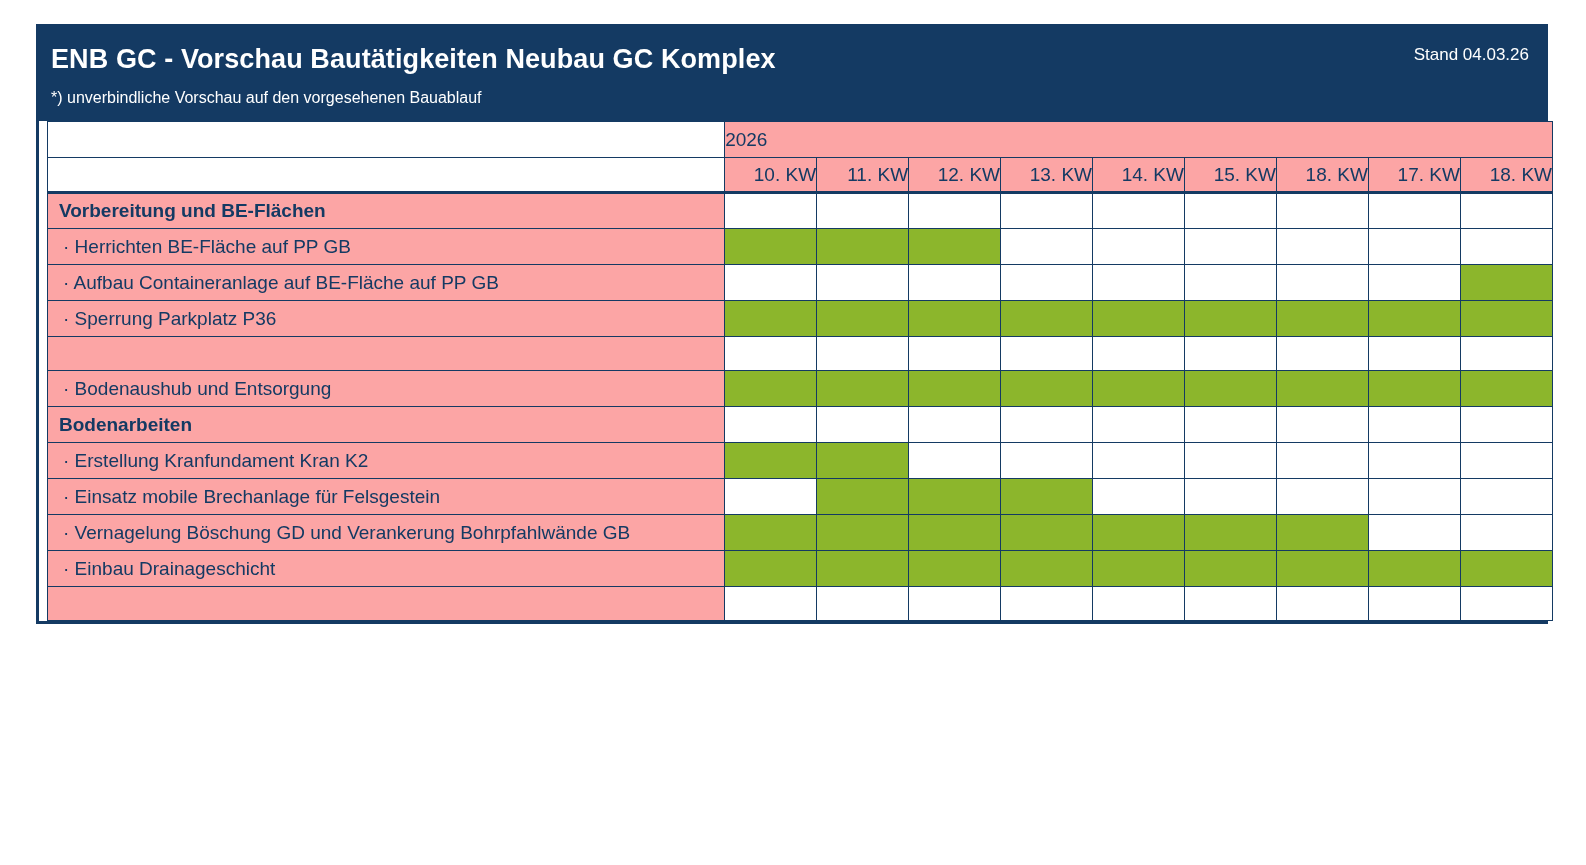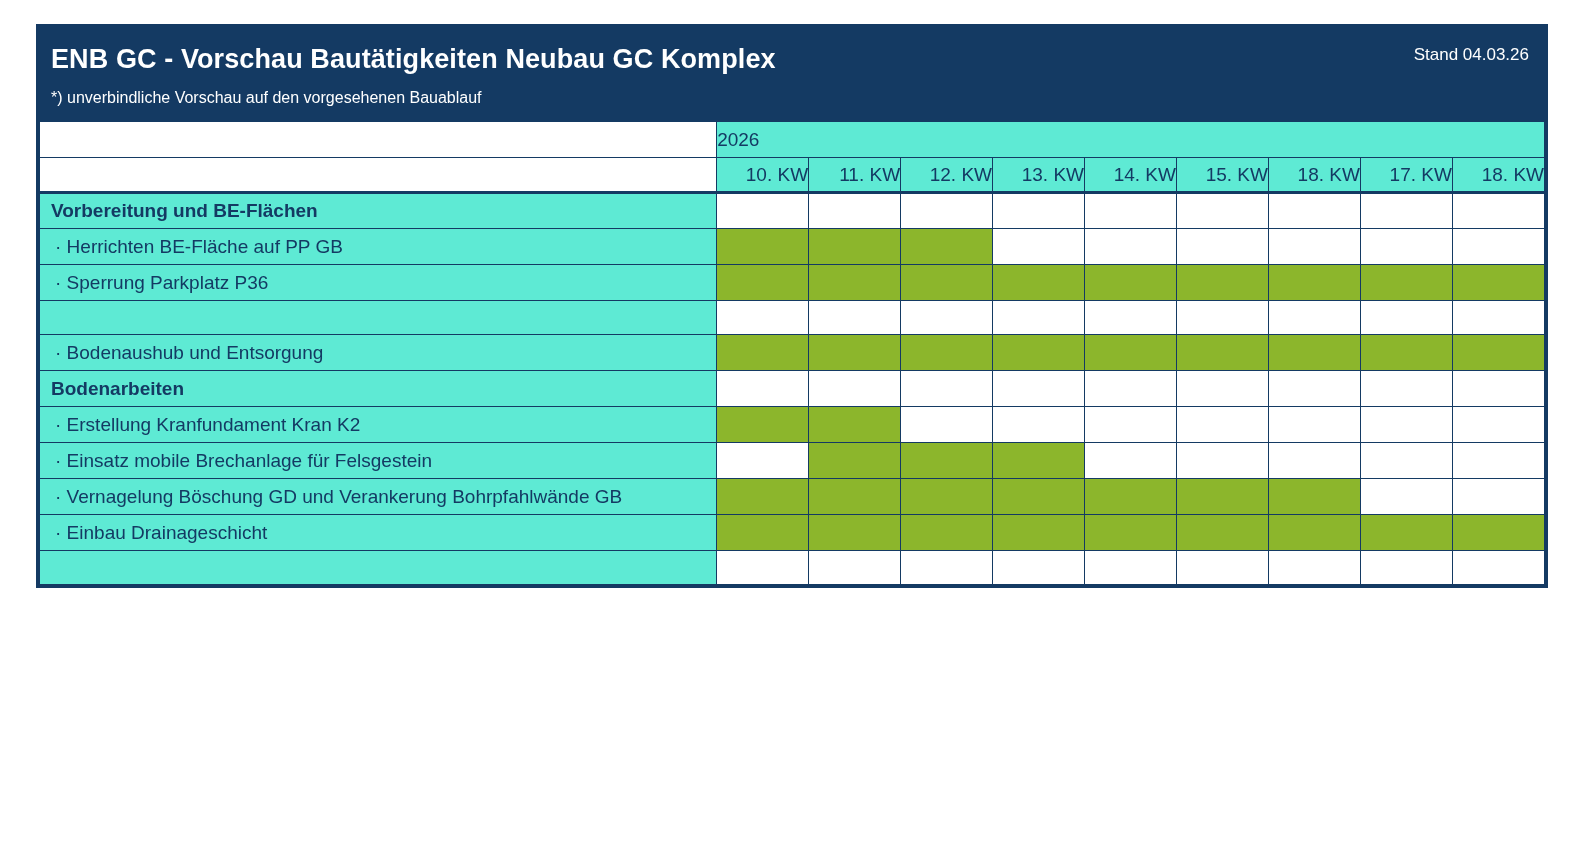--- a/index.html
+++ b/index.html
@@ -52,21 +52,22 @@
     font-size: 17px;
     font-weight: normal;
     color: #ffffff;
   }
 
   
   table.gantt {
     border-collapse: collapse;
     table-layout: fixed;
     width: 100%;
-    background: #5eead4;
+    background: #fca5a5;
+    margin-left: 8px;
   }
   table.gantt td, table.gantt th {
     border: 1px solid #143a63;
     padding: 0;
     box-sizing: border-box;
   }
 
   col.task-col { width: 670px; }
   col.wk-col   { width: 91px; }
 
@@ -177,20 +178,32 @@
           <td class="cell fill"></td>
           <td class="cell fill"></td>
           <td class="cell"></td>
           <td class="cell"></td>
           <td class="cell"></td>
           <td class="cell"></td>
           <td class="cell"></td>
           <td class="cell"></td>
         </tr>
         <tr class="row">
+          <td class="task item"><span class="tasktext">· Aufbau Containeranlage auf BE-Fläche auf PP GB</span></td>
+          <td class="cell"></td>
+          <td class="cell"></td>
+          <td class="cell"></td>
+          <td class="cell"></td>
+          <td class="cell"></td>
+          <td class="cell"></td>
+          <td class="cell"></td>
+          <td class="cell"></td>
+          <td class="cell fill"></td>
+        </tr>
+        <tr class="row">
           <td class="task item"><span class="tasktext">· Sperrung Parkplatz P36</span></td>
           <td class="cell fill"></td>
           <td class="cell fill"></td>
           <td class="cell fill"></td>
           <td class="cell fill"></td>
           <td class="cell fill"></td>
           <td class="cell fill"></td>
           <td class="cell fill"></td>
           <td class="cell fill"></td>
           <td class="cell fill"></td>

